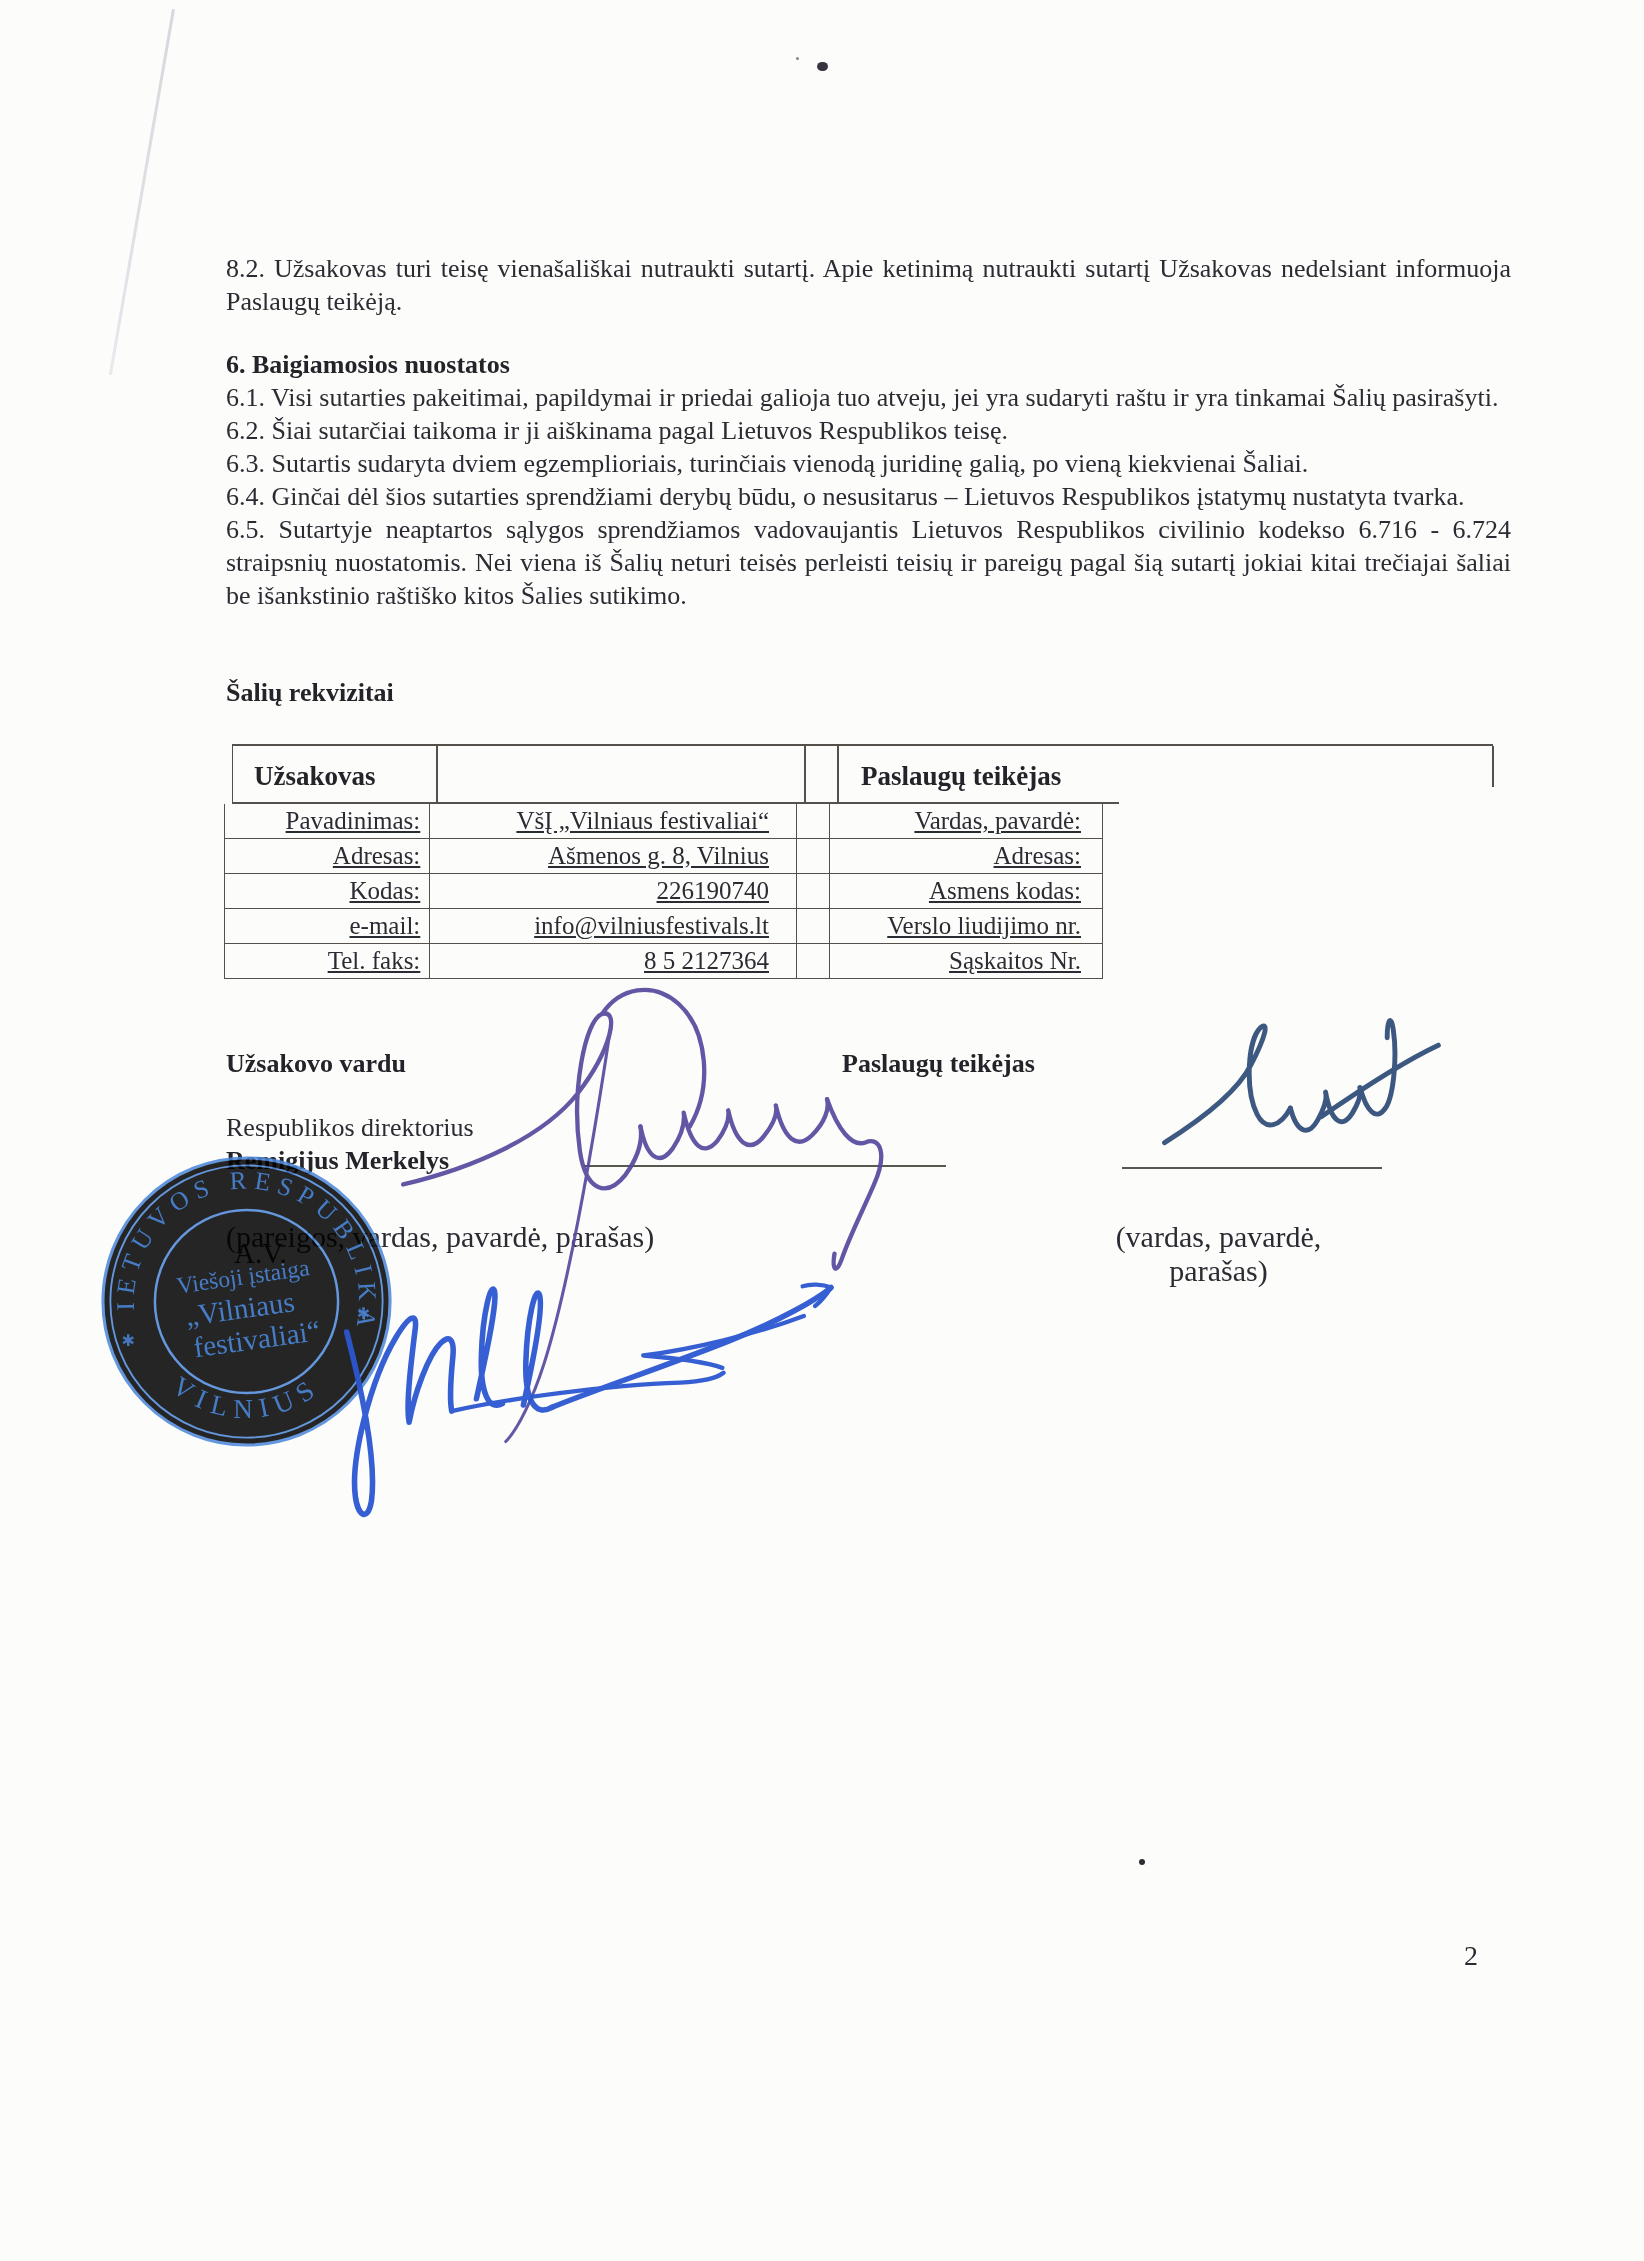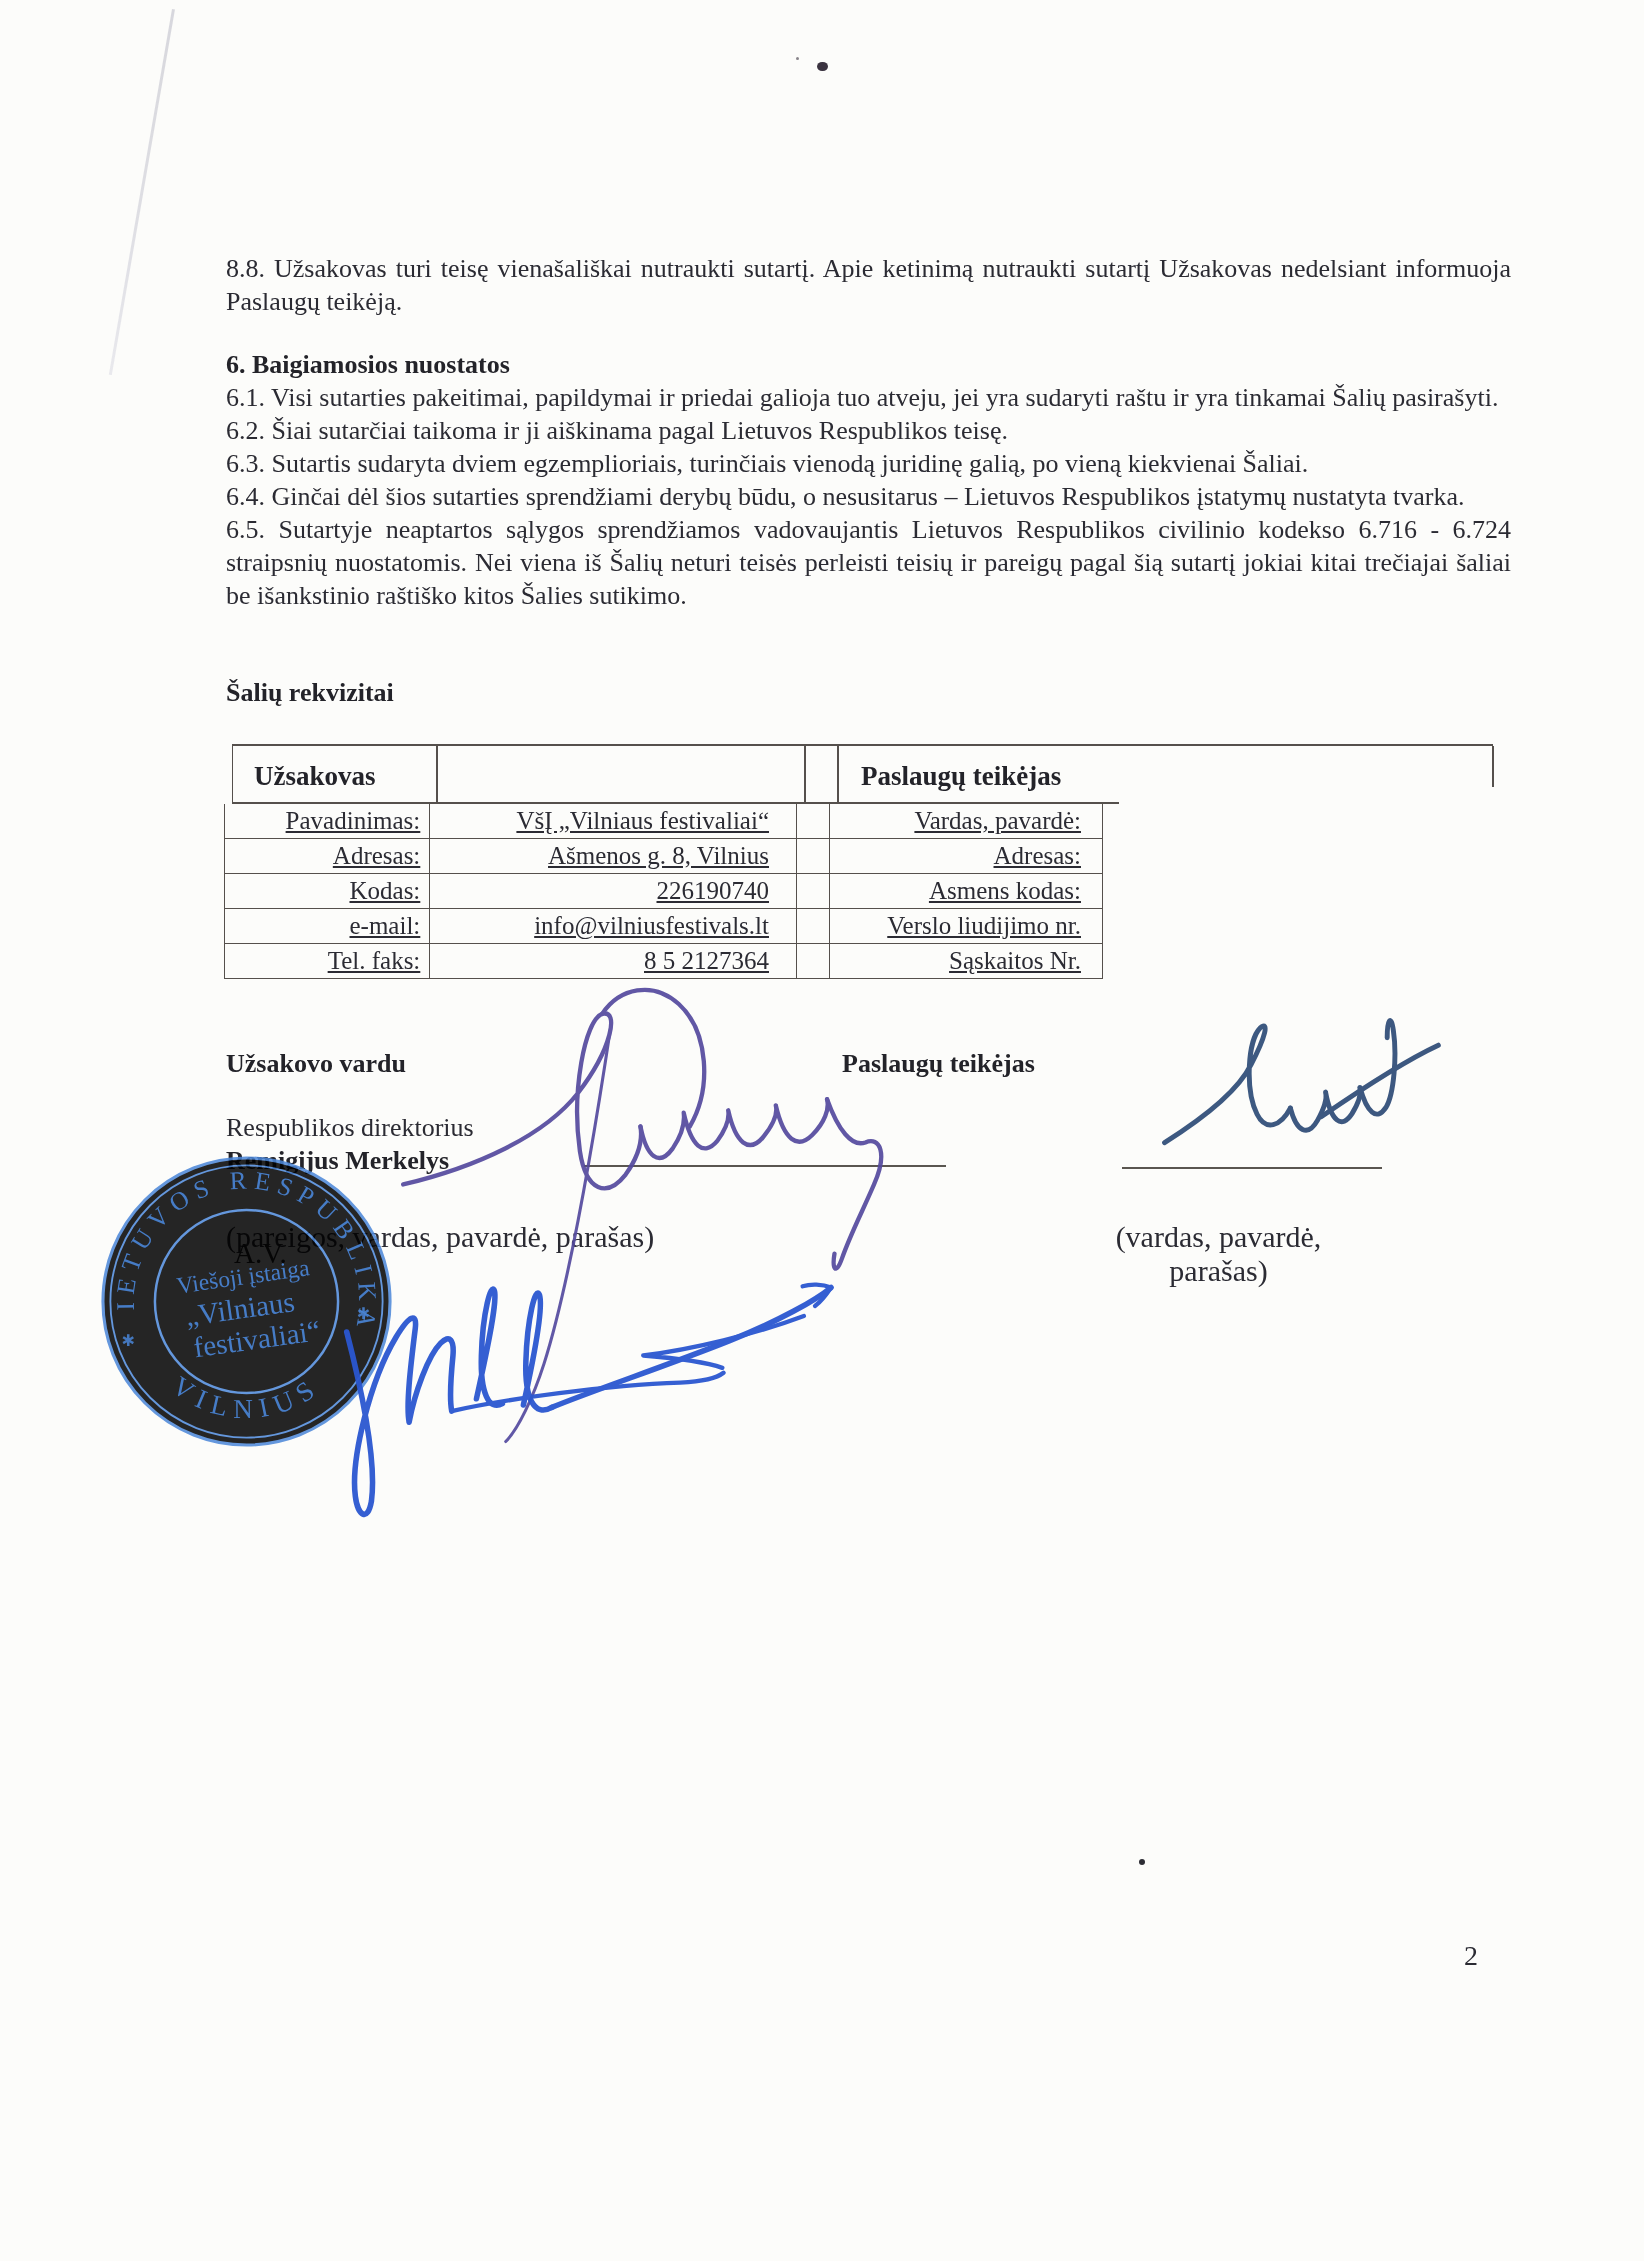--- a/index.html
+++ b/index.html
@@ -67,21 +67,21 @@
 
 <div id="page">
 
   <div class="foldline"></div>
 
   <div class="speck" style="left:817px; top:62px; width:10.5px; height:9.3px;"></div>
   <div class="speck" style="left:796px; top:57px; width:3.1px; height:3.1px; opacity:.6;"></div>
   <div class="speck" style="left:1139px; top:1859px; width:6.2px; height:6.2px; background:#2c2c34;"></div>
 
   <div class="flow">
-    <div class="para">8.8. Užsakovas turi teisę vienašališkai nutraukti sutartį. Apie ketinimą nutraukti sutartį Užsakovas nedelsiant informuoja Paslaugų teikėją.</div>
+    <div class="para">8.2. Užsakovas turi teisę vienašališkai nutraukti sutartį. Apie ketinimą nutraukti sutartį Užsakovas nedelsiant informuoja Paslaugų teikėją.</div>
     <div class="gap"></div>
     <div class="sec-title">6. Baigiamosios nuostatos</div>
     <div class="para">6.1. Visi sutarties pakeitimai, papildymai ir priedai galioja tuo atveju, jei yra sudaryti raštu ir yra tinkamai Šalių pasirašyti.</div>
     <div class="plain">6.2. Šiai sutarčiai taikoma ir ji aiškinama pagal Lietuvos Respublikos teisę.</div>
     <div class="plain">6.3. Sutartis sudaryta dviem egzemplioriais, turinčiais vienodą juridinę galią, po vieną kiekvienai Šaliai.</div>
     <div class="plain">6.4. Ginčai dėl šios sutarties sprendžiami derybų būdu, o nesusitarus – Lietuvos Respublikos įstatymų nustatyta tvarka.</div>
     <div class="para">6.5. Sutartyje neaptartos sąlygos sprendžiamos vadovaujantis Lietuvos Respublikos civilinio kodekso 6.716 - 6.724 straipsnių nuostatomis. Nei viena iš Šalių neturi teisės perleisti teisių ir pareigų pagal šią sutartį jokiai kitai trečiajai šaliai be išankstinio raštiško kitos Šalies sutikimo.</div>
   </div>
 
   <div class="abs bold h42" style="left:226px; top:676px;">Šalių rekvizitai</div>

